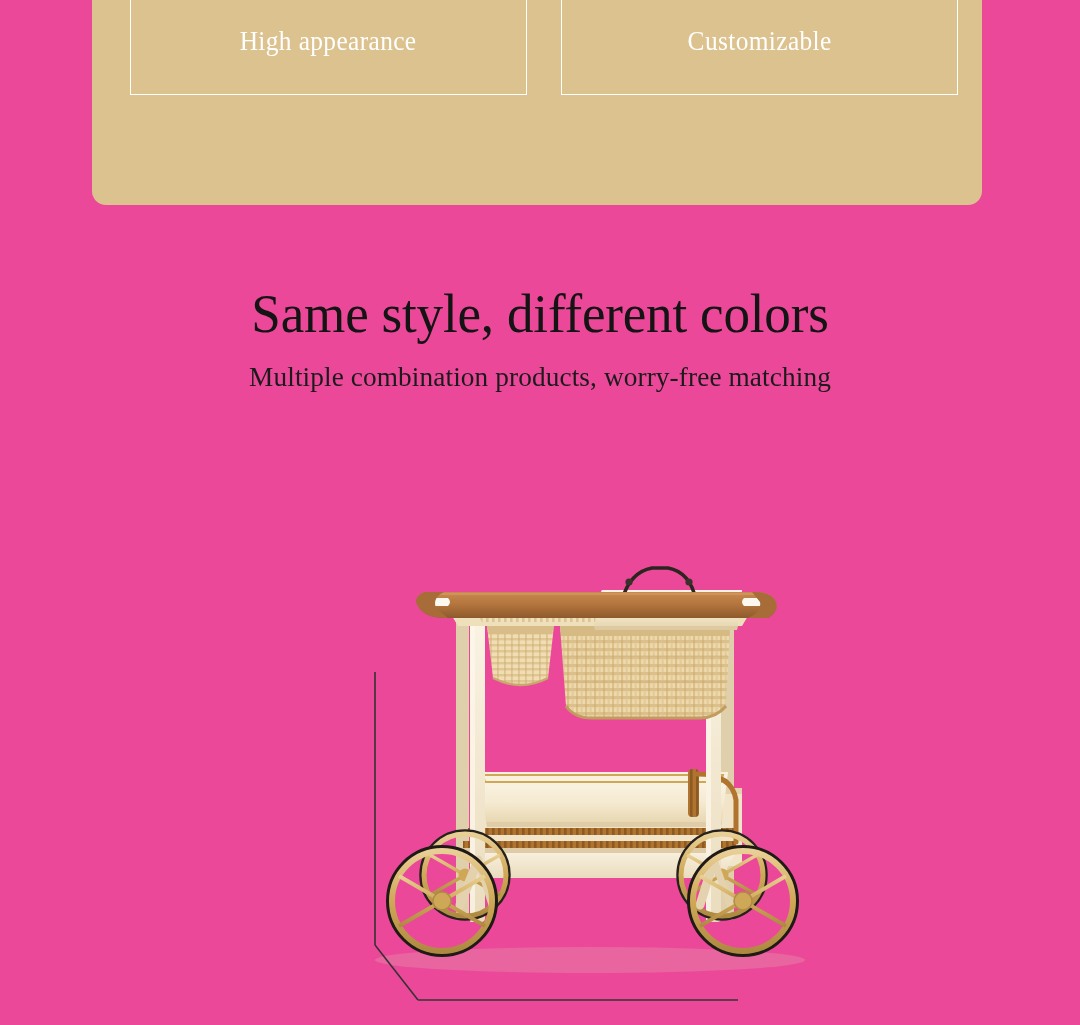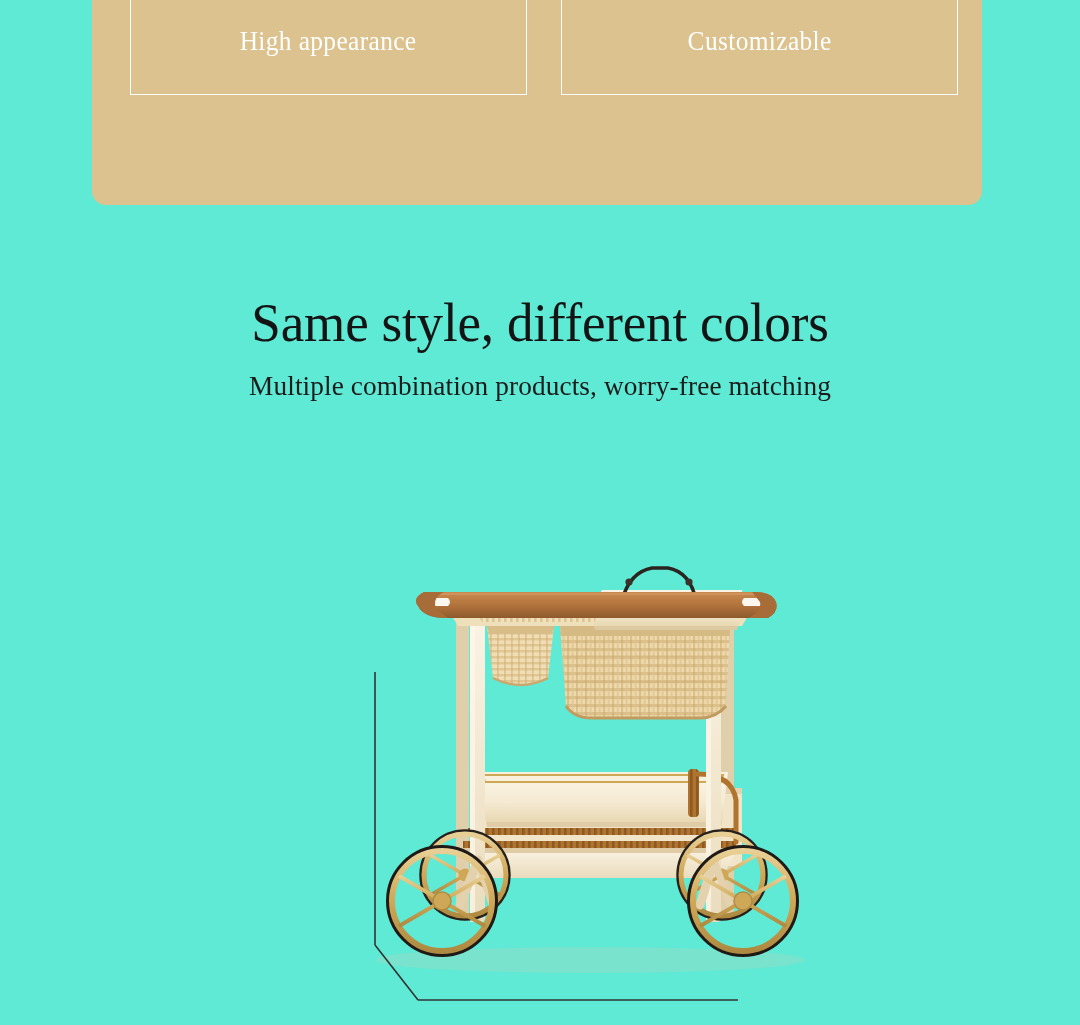--- a/index.html
+++ b/index.html
@@ -10,21 +10,21 @@
     height: 1025px;
     background: #ffffff;
     font-family: "Liberation Sans", sans-serif;
     overflow: hidden;
   }
 
   .page {
     position: relative;
     width: 1080px;
     height: 1025px;
-    background: #5eead4;
+    background: #ec4899;
   }
 
   
   .feature-panel {
     position: absolute;
     left: 92px;
     top: -120px;
     width: 890px;
     height: 325px;
     background: #dcc28e;
@@ -57,21 +57,21 @@
     letter-spacing: 0.4px;
     line-height: 1;
     transform: scaleX(0.94);
     white-space: nowrap;
   }
 
   
   .section-head {
     position: absolute;
     left: 0;
-    top: 291px;
+    top: 282px;
     width: 1080px;
     text-align: center;
   }
 
   .section-title {
     font-family: "Liberation Serif", "DejaVu Serif", serif;
     font-size: 55px;
     font-weight: 400;
     color: #141414;
     line-height: 1.16;

